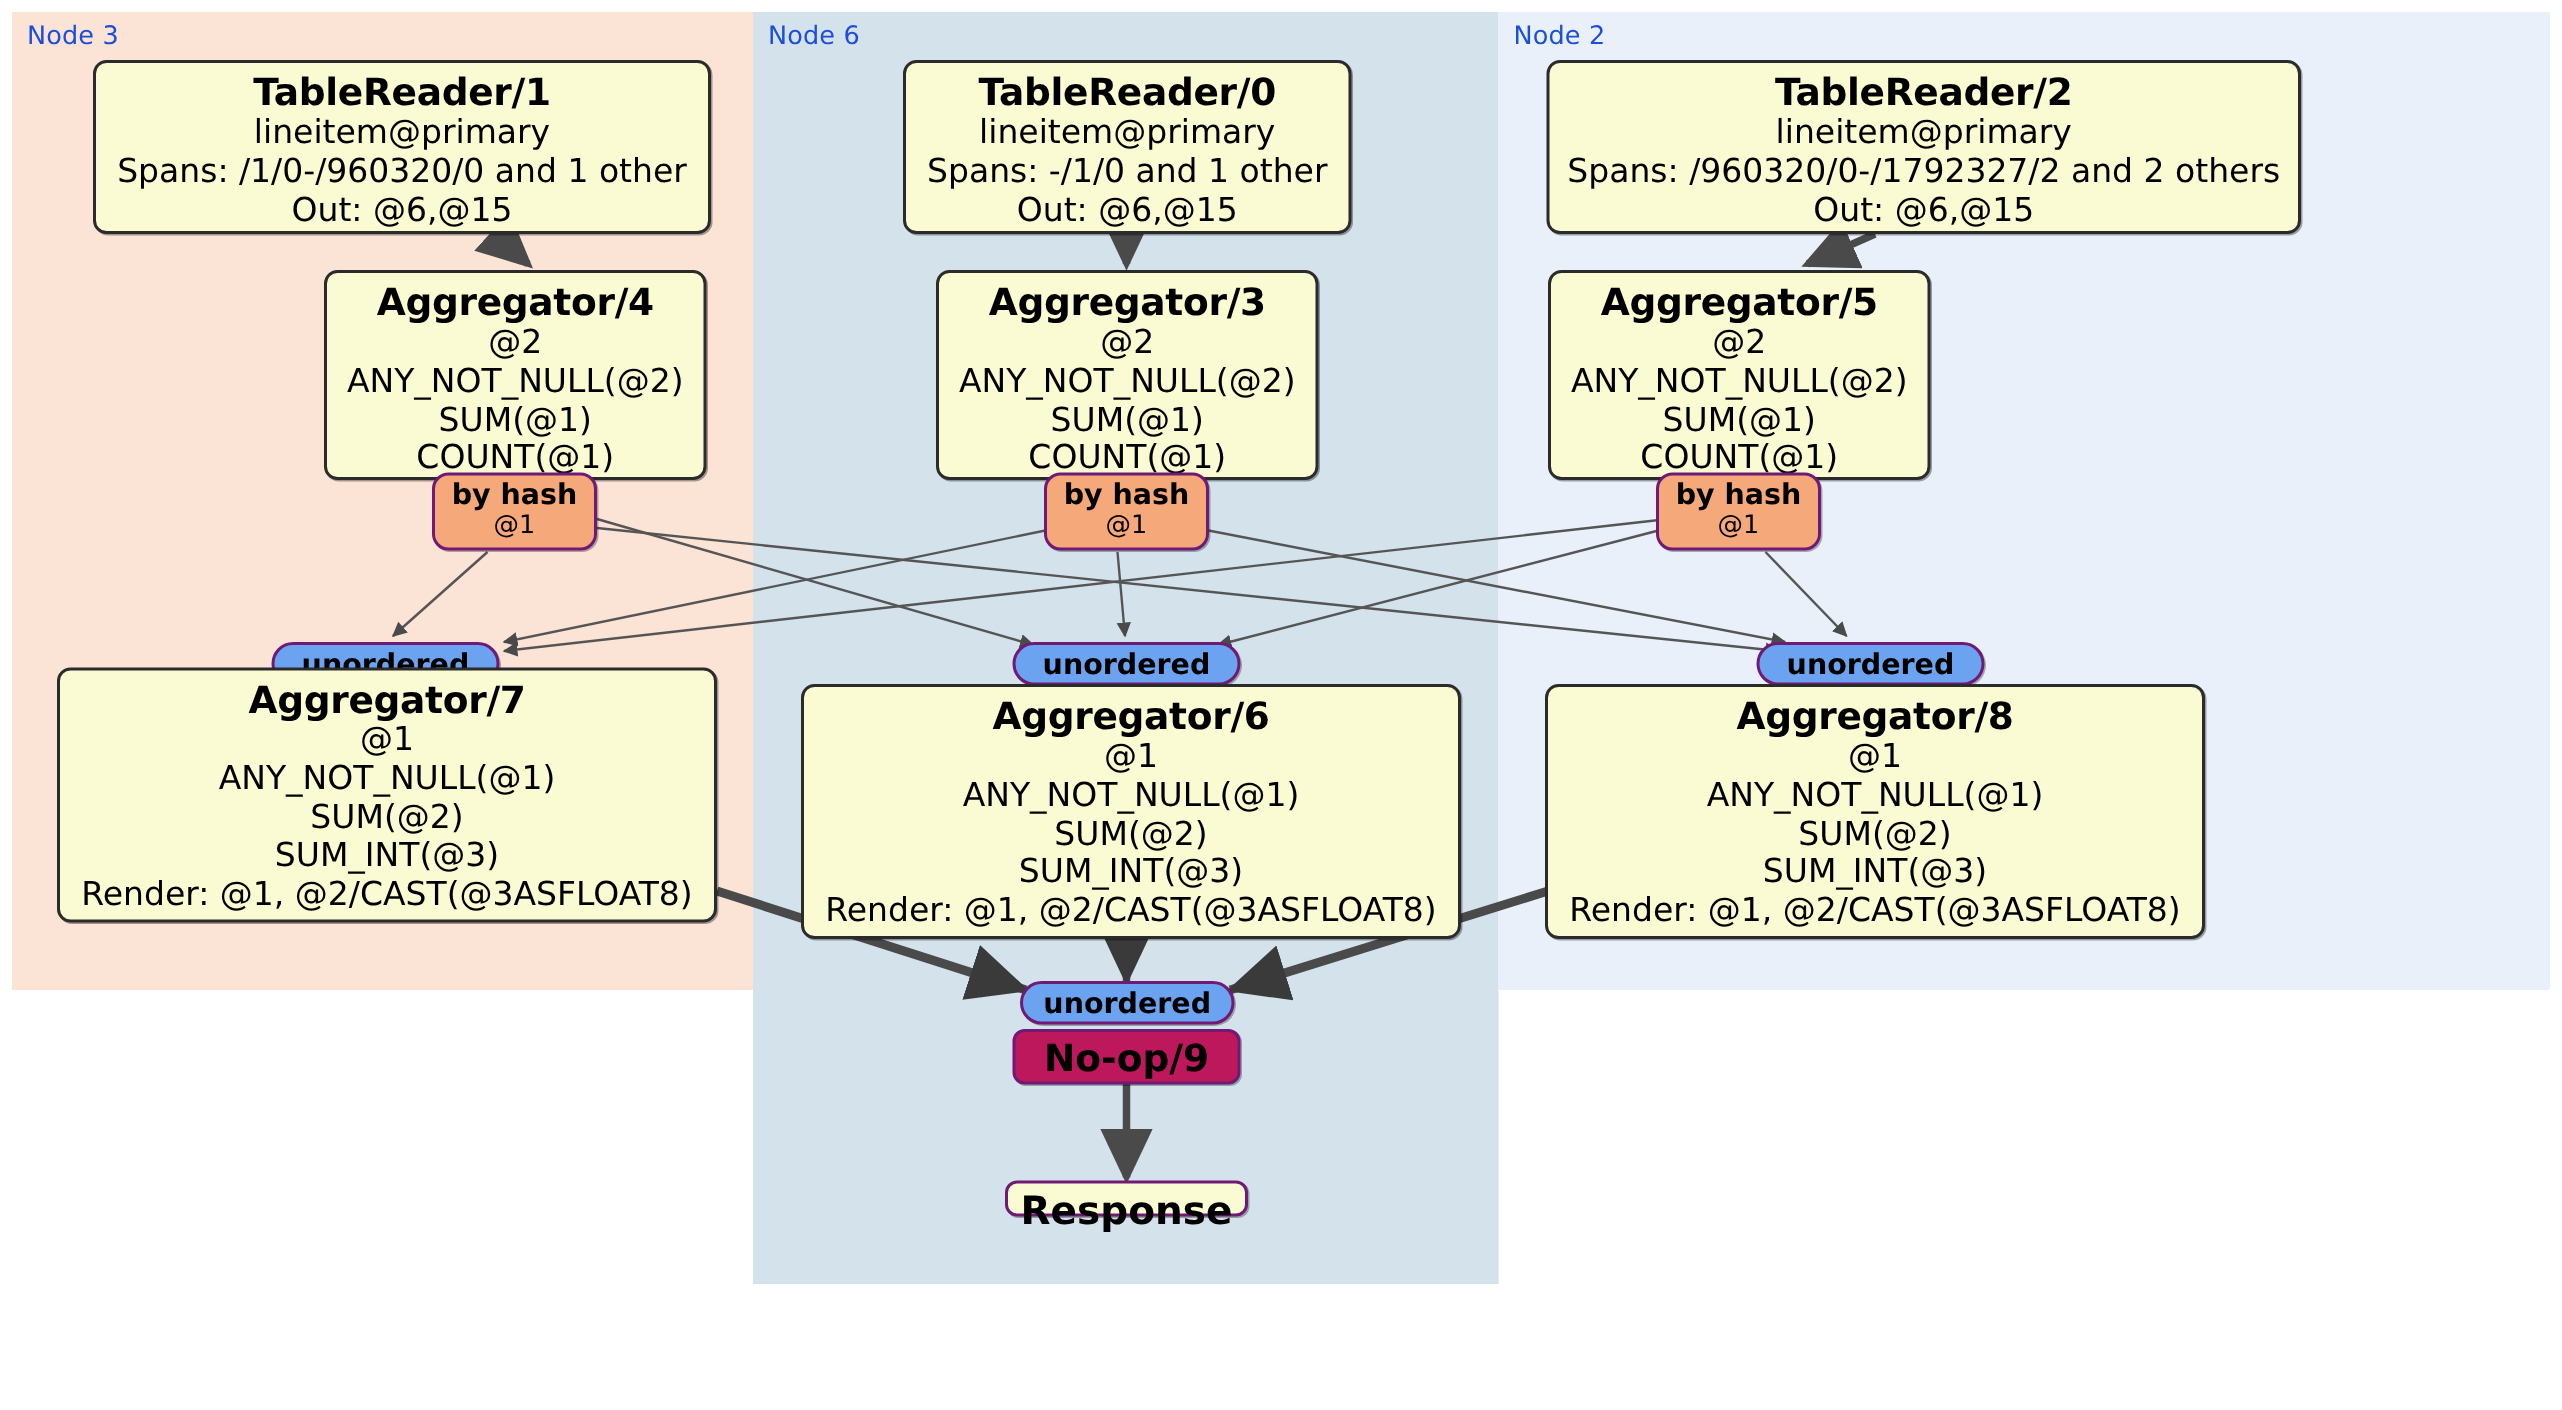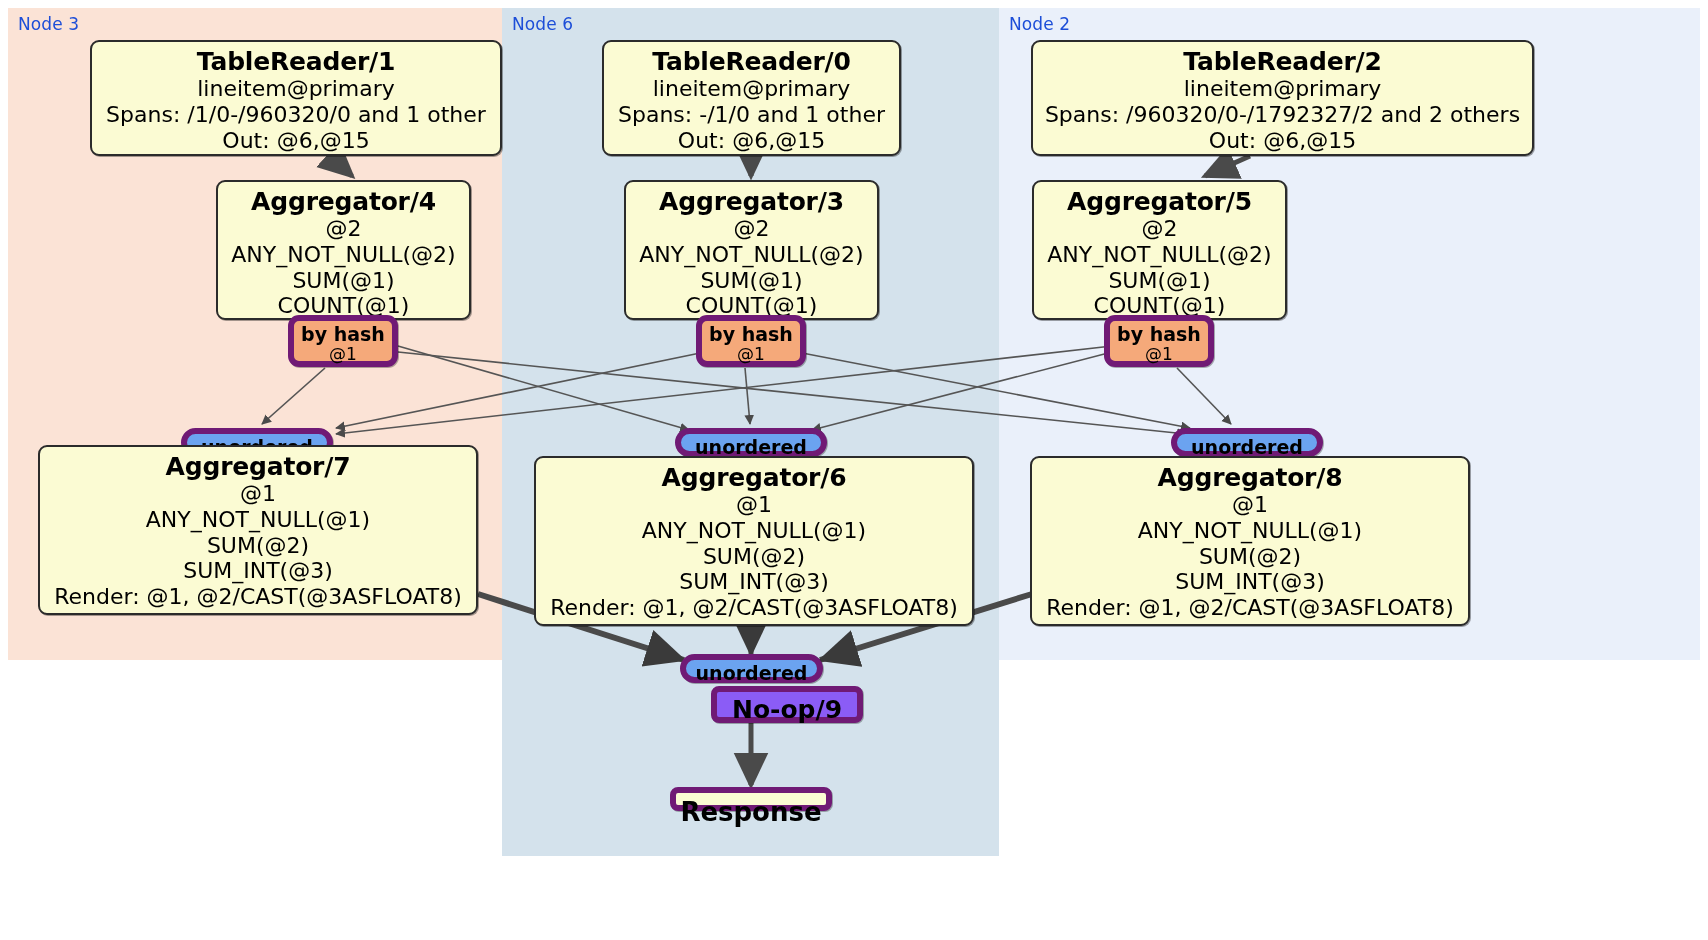--- a/index.html
+++ b/index.html
@@ -23,29 +23,29 @@
   
   .box{position:absolute;box-sizing:border-box;background:#fbfbd3;
        border:2px solid #2b2b2b;border-radius:9px;
        text-align:center;color:#000;line-height:1.17;
        padding-top:5px;padding-bottom:4px;
        box-shadow:1px 1px 0 rgba(0,0,0,0.35);}
   .box .ttl{font-weight:bold;font-size:25px;letter-spacing:-0.2px;display:block;}
   .box .ln{font-size:22px;display:block;white-space:nowrap;}
 
   
-  .badge{position:absolute;box-sizing:border-box;border:6px solid #701a75;
+  .badge{position:absolute;box-sizing:border-box;border:2px solid #701a75;
          text-align:center;color:#000;box-shadow:1px 1px 0 rgba(0,0,0,0.30);}
   .badge-hash{background:#f5a97a;border-radius:11px;padding-top:3px;}
   .badge-hash .b1{display:block;font-weight:bold;font-size:19px;line-height:1.08;}
   .badge-hash .b2{display:block;font-size:17px;line-height:1.08;}
   .badge-ord{background:#6ba3f0;border-radius:15px;}
   .badge-ord .b1{display:block;font-weight:bold;font-size:19px;line-height:1.0;}
 
-  .noop{background:#8b5cf6;border-radius:8px;margin-left:36px;}
+  .noop{background:#be185d;border-radius:8px;}
   .noop .b1{display:block;font-weight:bold;font-size:25px;line-height:1.0;}
   .resp{background:#fbfbd3;border-radius:8px;}
   .resp .b1{display:block;font-weight:bold;font-size:26px;line-height:1.0;}
 </style>
 </head>
 <body>
 
 <div id="stage">
 
   <div class="panel" id="panel-node3">
@@ -87,21 +87,21 @@
     <path d="M1112,352 L812,430" stroke="#555" stroke-width="1.6" fill="none" marker-end="url(#ah)"></path>
     <path d="M1177,368 L1231,424" stroke="#555" stroke-width="1.6" fill="none" marker-end="url(#ah)"></path>
 
     <path d="M478,594 L684,660" stroke="#4a4a4a" stroke-width="6" fill="none" marker-end="url(#ahS)"></path>
     <path d="M751,626 L751,655" stroke="#4a4a4a" stroke-width="5" fill="none" marker-end="url(#ahS)"></path>
     <path d="M1032,594 L820,660" stroke="#4a4a4a" stroke-width="6" fill="none" marker-end="url(#ahS)"></path>
 
     <path d="M751,722 L751,785" stroke="#4a4a4a" stroke-width="5" fill="none" marker-end="url(#ahT)"></path>
   </svg>
 
-  <div class="box" id="tr1" style="left:62px;top:40px;width:412px;height:116px;margin-left:28px;">
+  <div class="box" id="tr1" style="left:62px;top:40px;width:412px;height:116px;">
     <span class="ttl">TableReader/1</span>
     <span class="ln">lineitem@primary</span>
     <span class="ln">Spans: /1/0-/960320/0 and 1 other</span>
     <span class="ln">Out: @6,@15</span>
   </div>
 
   <div class="box" id="tr0" style="left:602px;top:40px;width:299px;height:116px;">
     <span class="ttl">TableReader/0</span>
     <span class="ln">lineitem@primary</span>
     <span class="ln">Spans: -/1/0 and 1 other</span>

